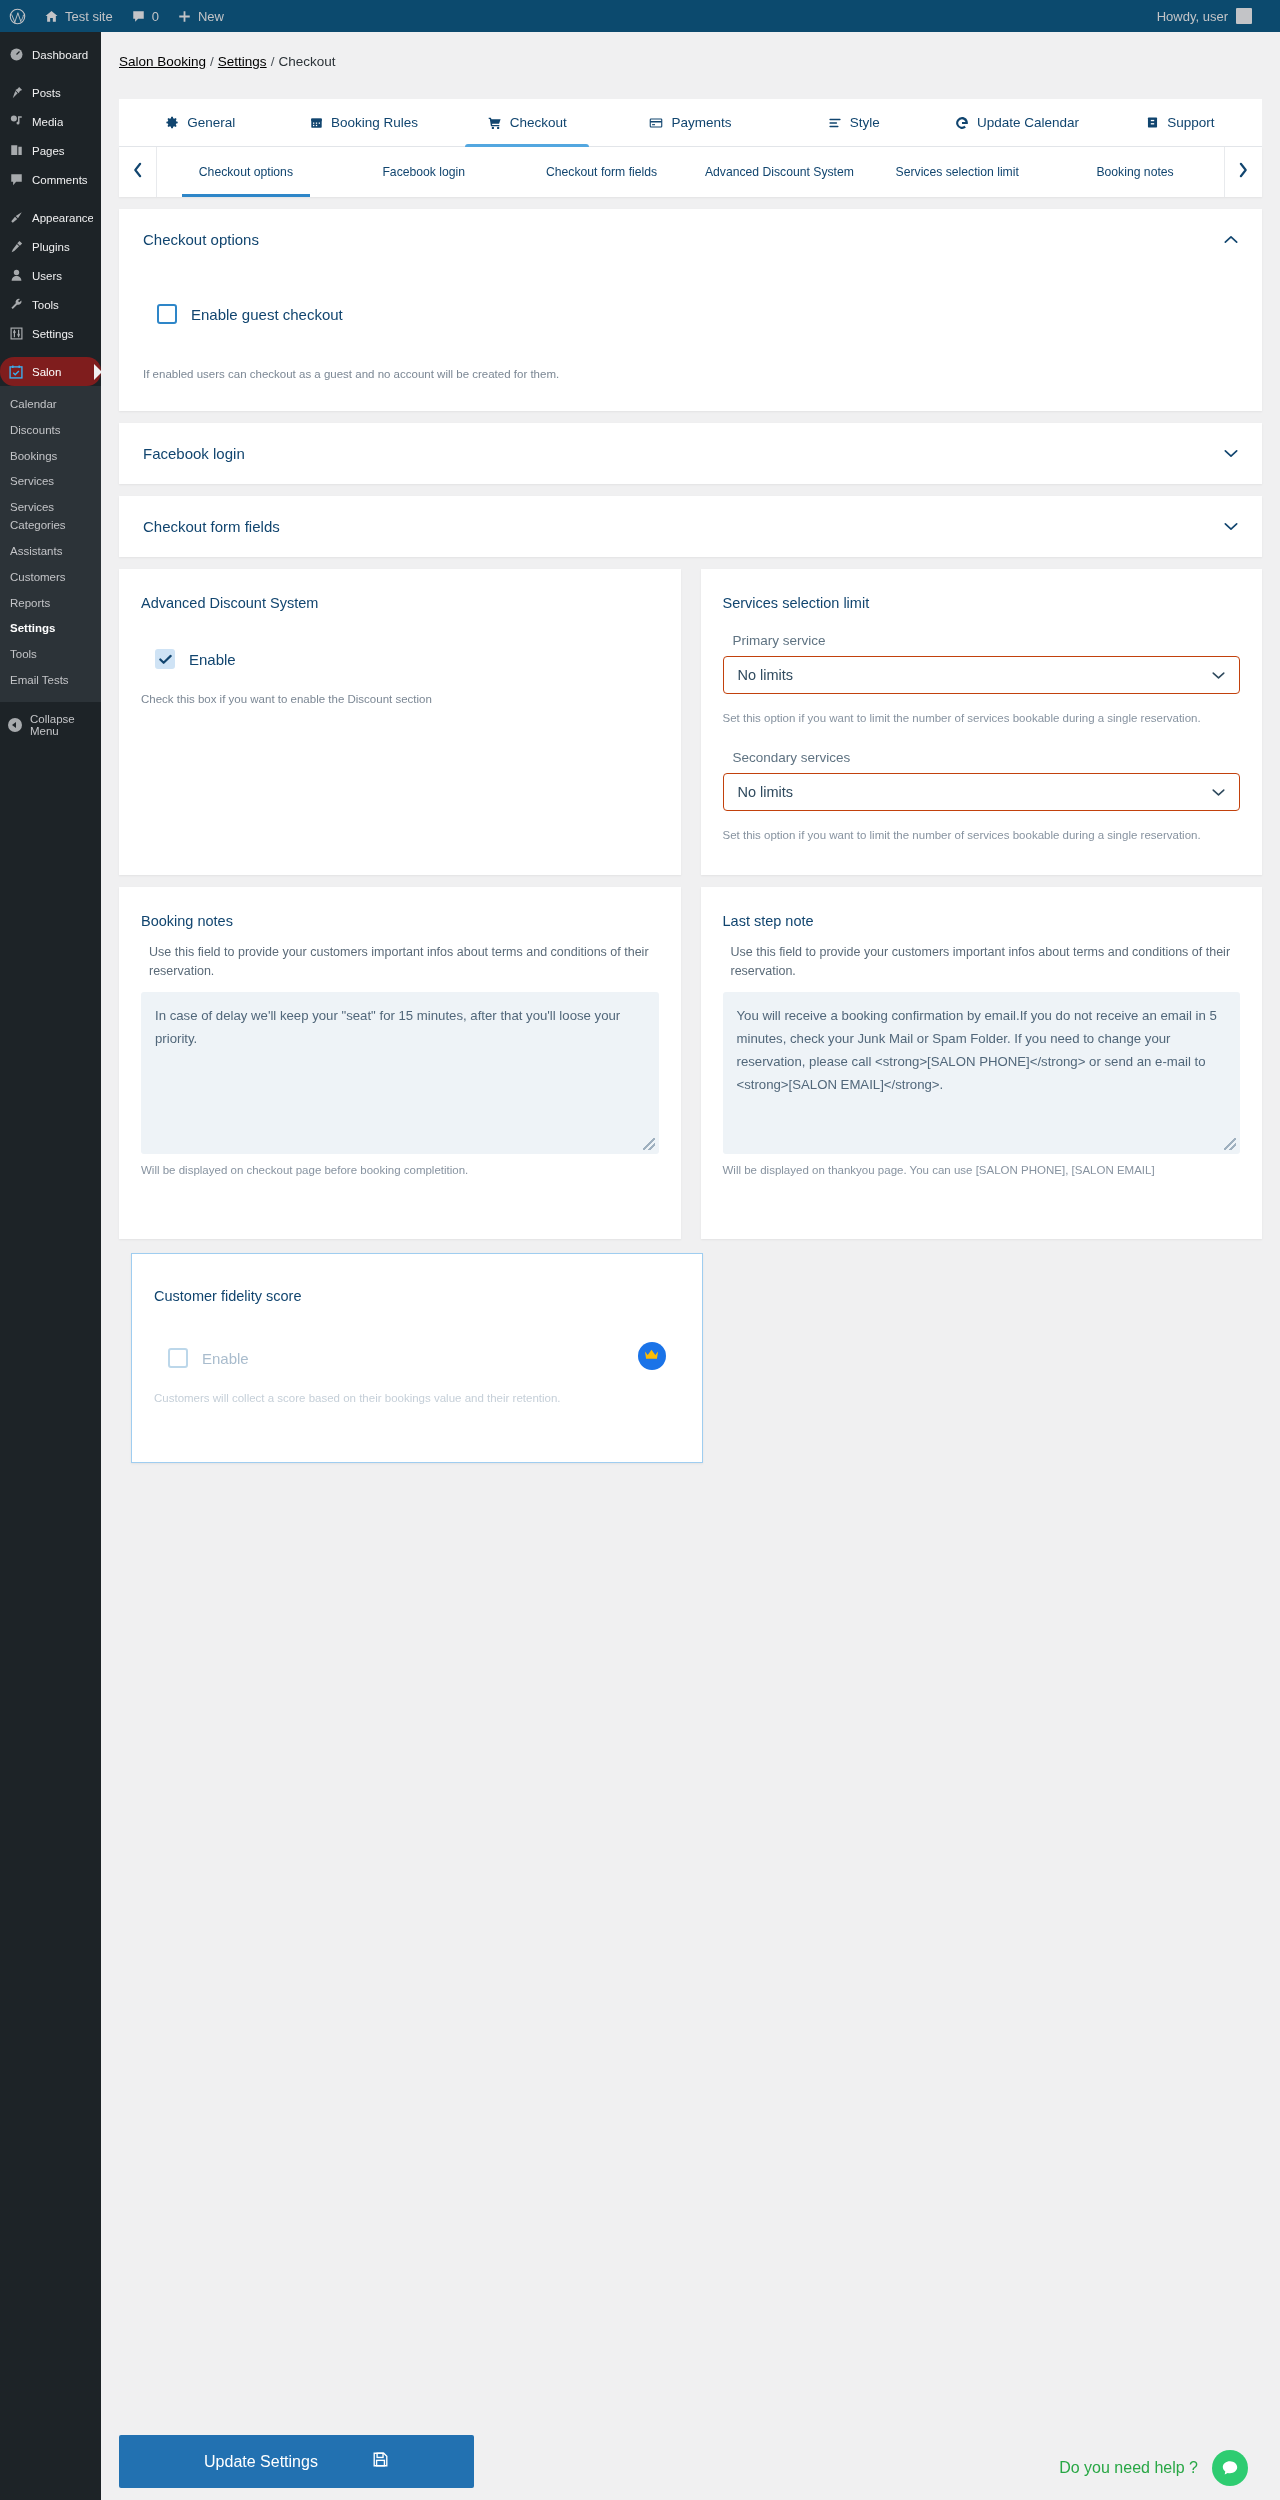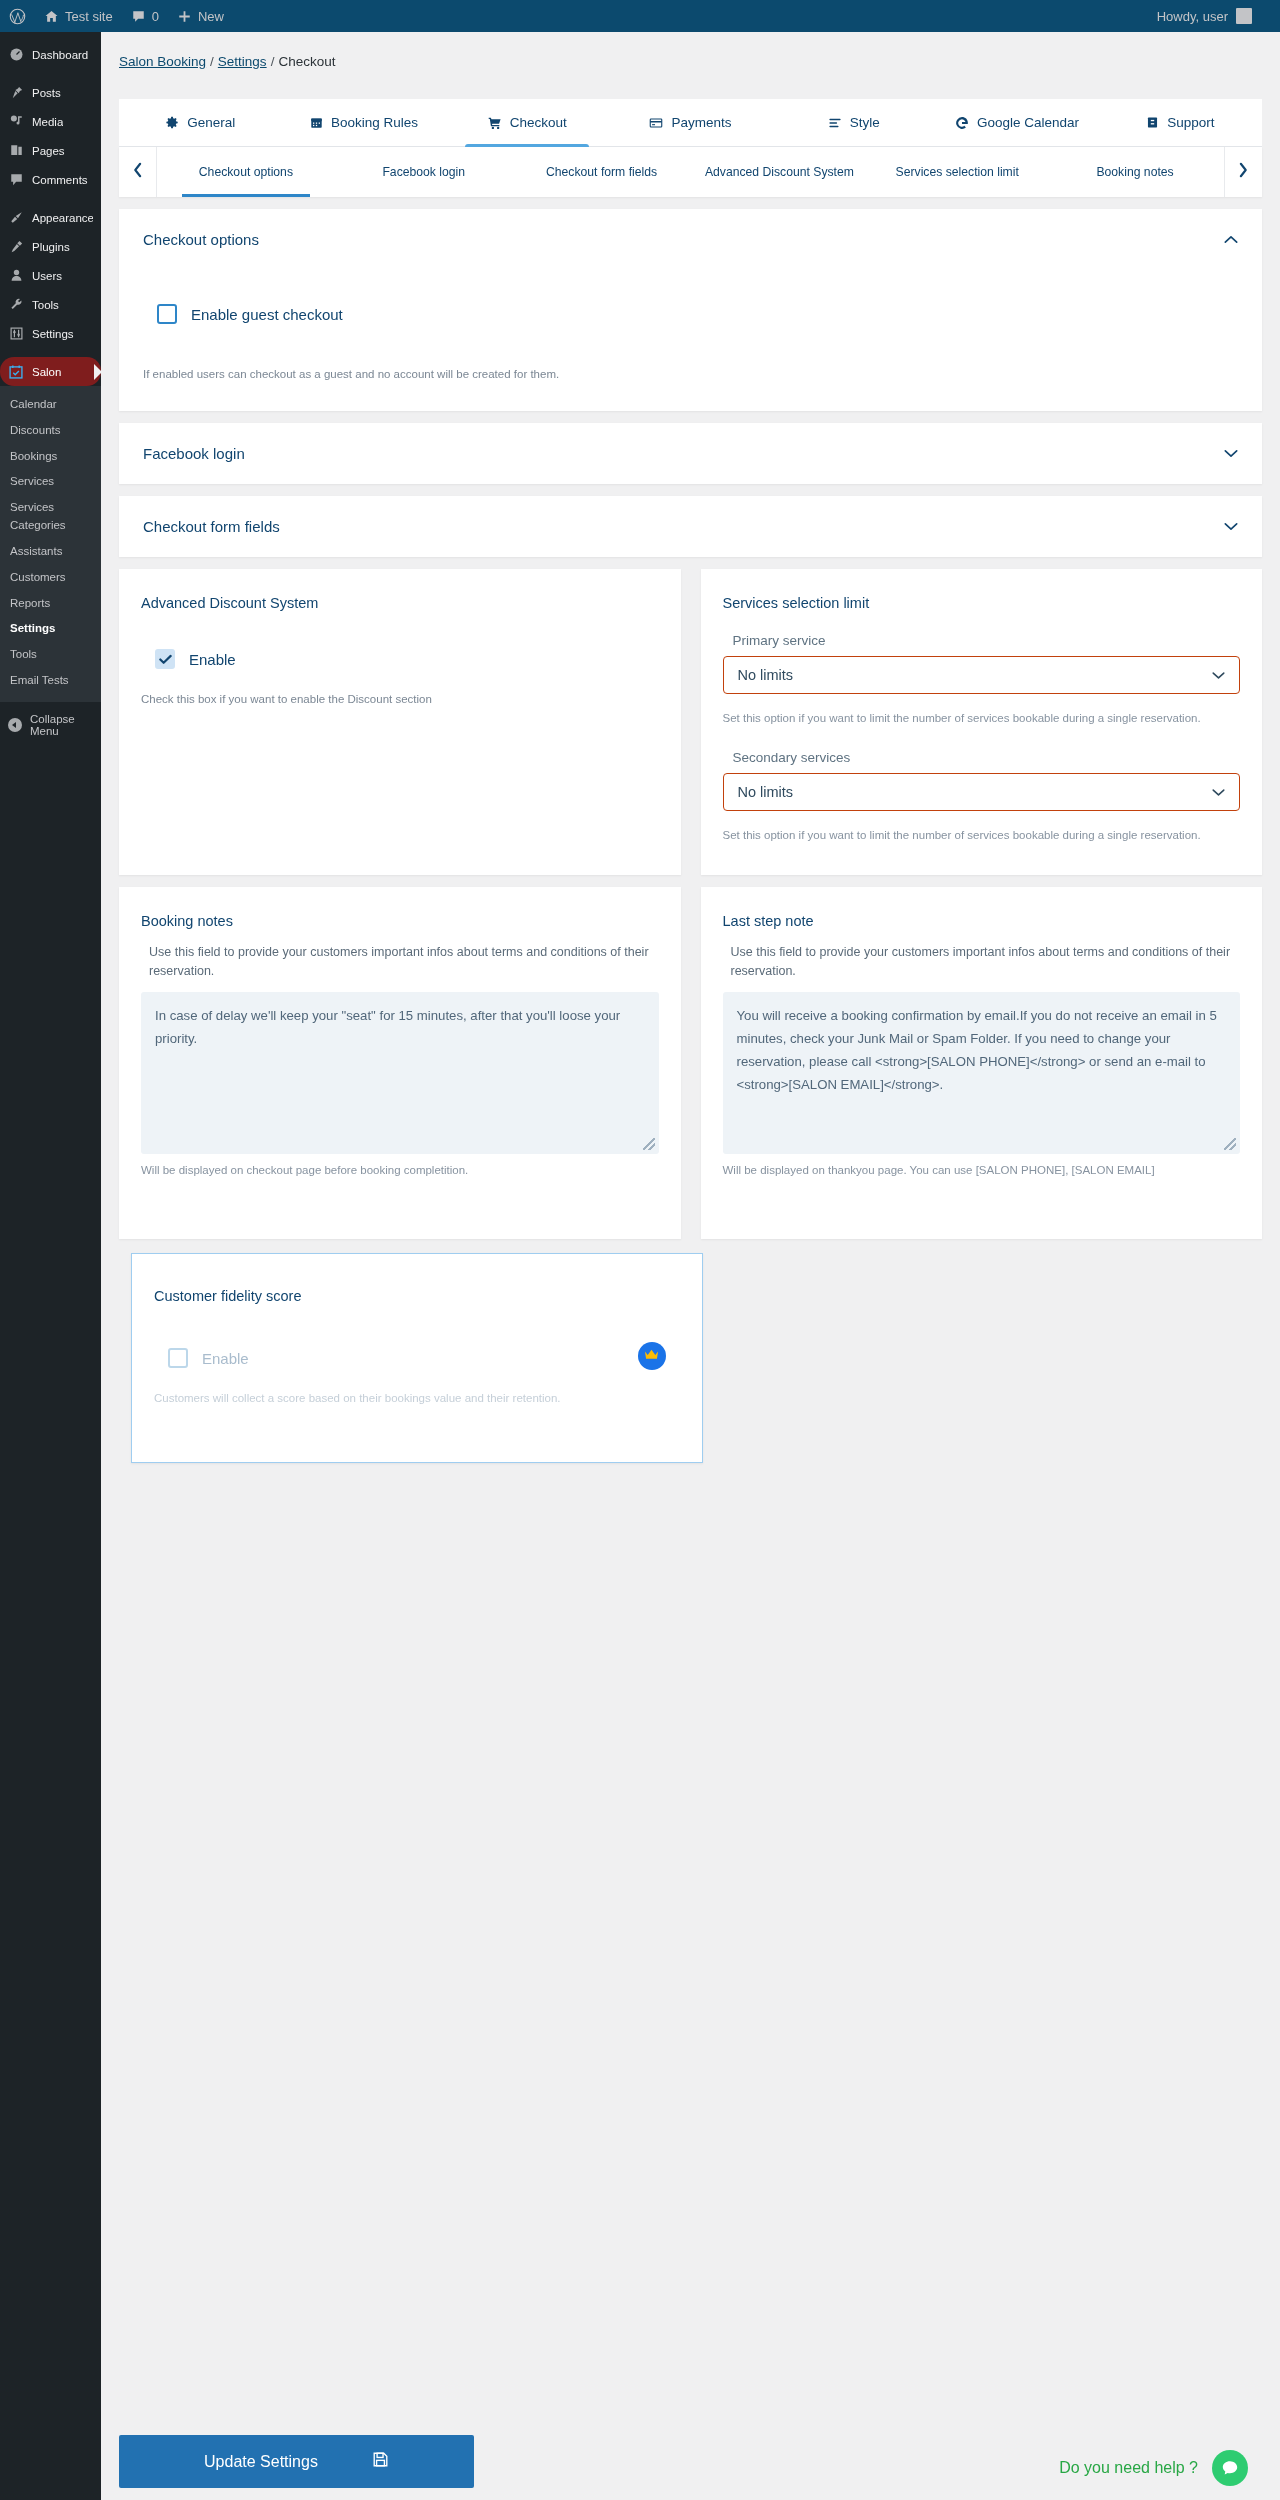--- a/index.html
+++ b/index.html
@@ -54,21 +54,21 @@
     width: 14px; height: 14px; border-radius: 50%; background: #a7aaad; position: relative; flex: 0 0 14px;
   }
   .collapse .circ::after {
     content: ""; position: absolute; left: 4px; top: 4px;
     border-style: solid; border-width: 3px 4px 3px 0; border-color: transparent #1d2327 transparent transparent;
   }
 
   
   .main { position: absolute; top: 32px; left: 101px; width: 1179px; }
   .breadcrumb { padding: 22px 0 0 18px; font-size: 13.5px; color: #2c3338; }
-  .breadcrumb a { color: #0c4a6e; text-decoration: underline; }
+  .breadcrumb a { color: #000000; text-decoration: underline; }
   .breadcrumb .sep { color: #50575e; padding: 0 4px; }
 
   .wrap { margin: 30px 18px 0 18px; }
 
   
   .tabbar {
     background: #fff; display: flex; align-items: stretch; height: 48px;
     border-bottom: 1px solid #e3e6ea;
   }
   .tab {
@@ -432,21 +432,21 @@
         </span>
         <span>Style</span>
       </div>
 
       <div class="tab">
         <span class="t-ico">
           <svg width="14" height="14" viewBox="0 0 20 20" fill="#11456f">
               <path d="M10 1.6a8.4 8.4 0 1 0 5.6 14.7l-2.3-2.2A5.3 5.3 0 1 1 15 8.6h-5v3h8.2c.1-.6.2-1.2.2-1.9C18.4 5 14.7 1.6 10 1.6z"></path>
             </svg>
         </span>
-        <span>Google Calendar</span>
+        <span>Update Calendar</span>
       </div>
 
       <div class="tab">
         <span class="t-ico">
           <svg width="13" height="13" viewBox="0 0 20 20" fill="#11456f">
               <rect x="3" y="2.4" width="14" height="15.2" rx="1"></rect>
               <rect x="7.4" y="6" width="5.2" height="2" fill="#fff"></rect>
               <rect x="7.4" y="11" width="5.2" height="2" fill="#fff"></rect>
             </svg>
         </span>

